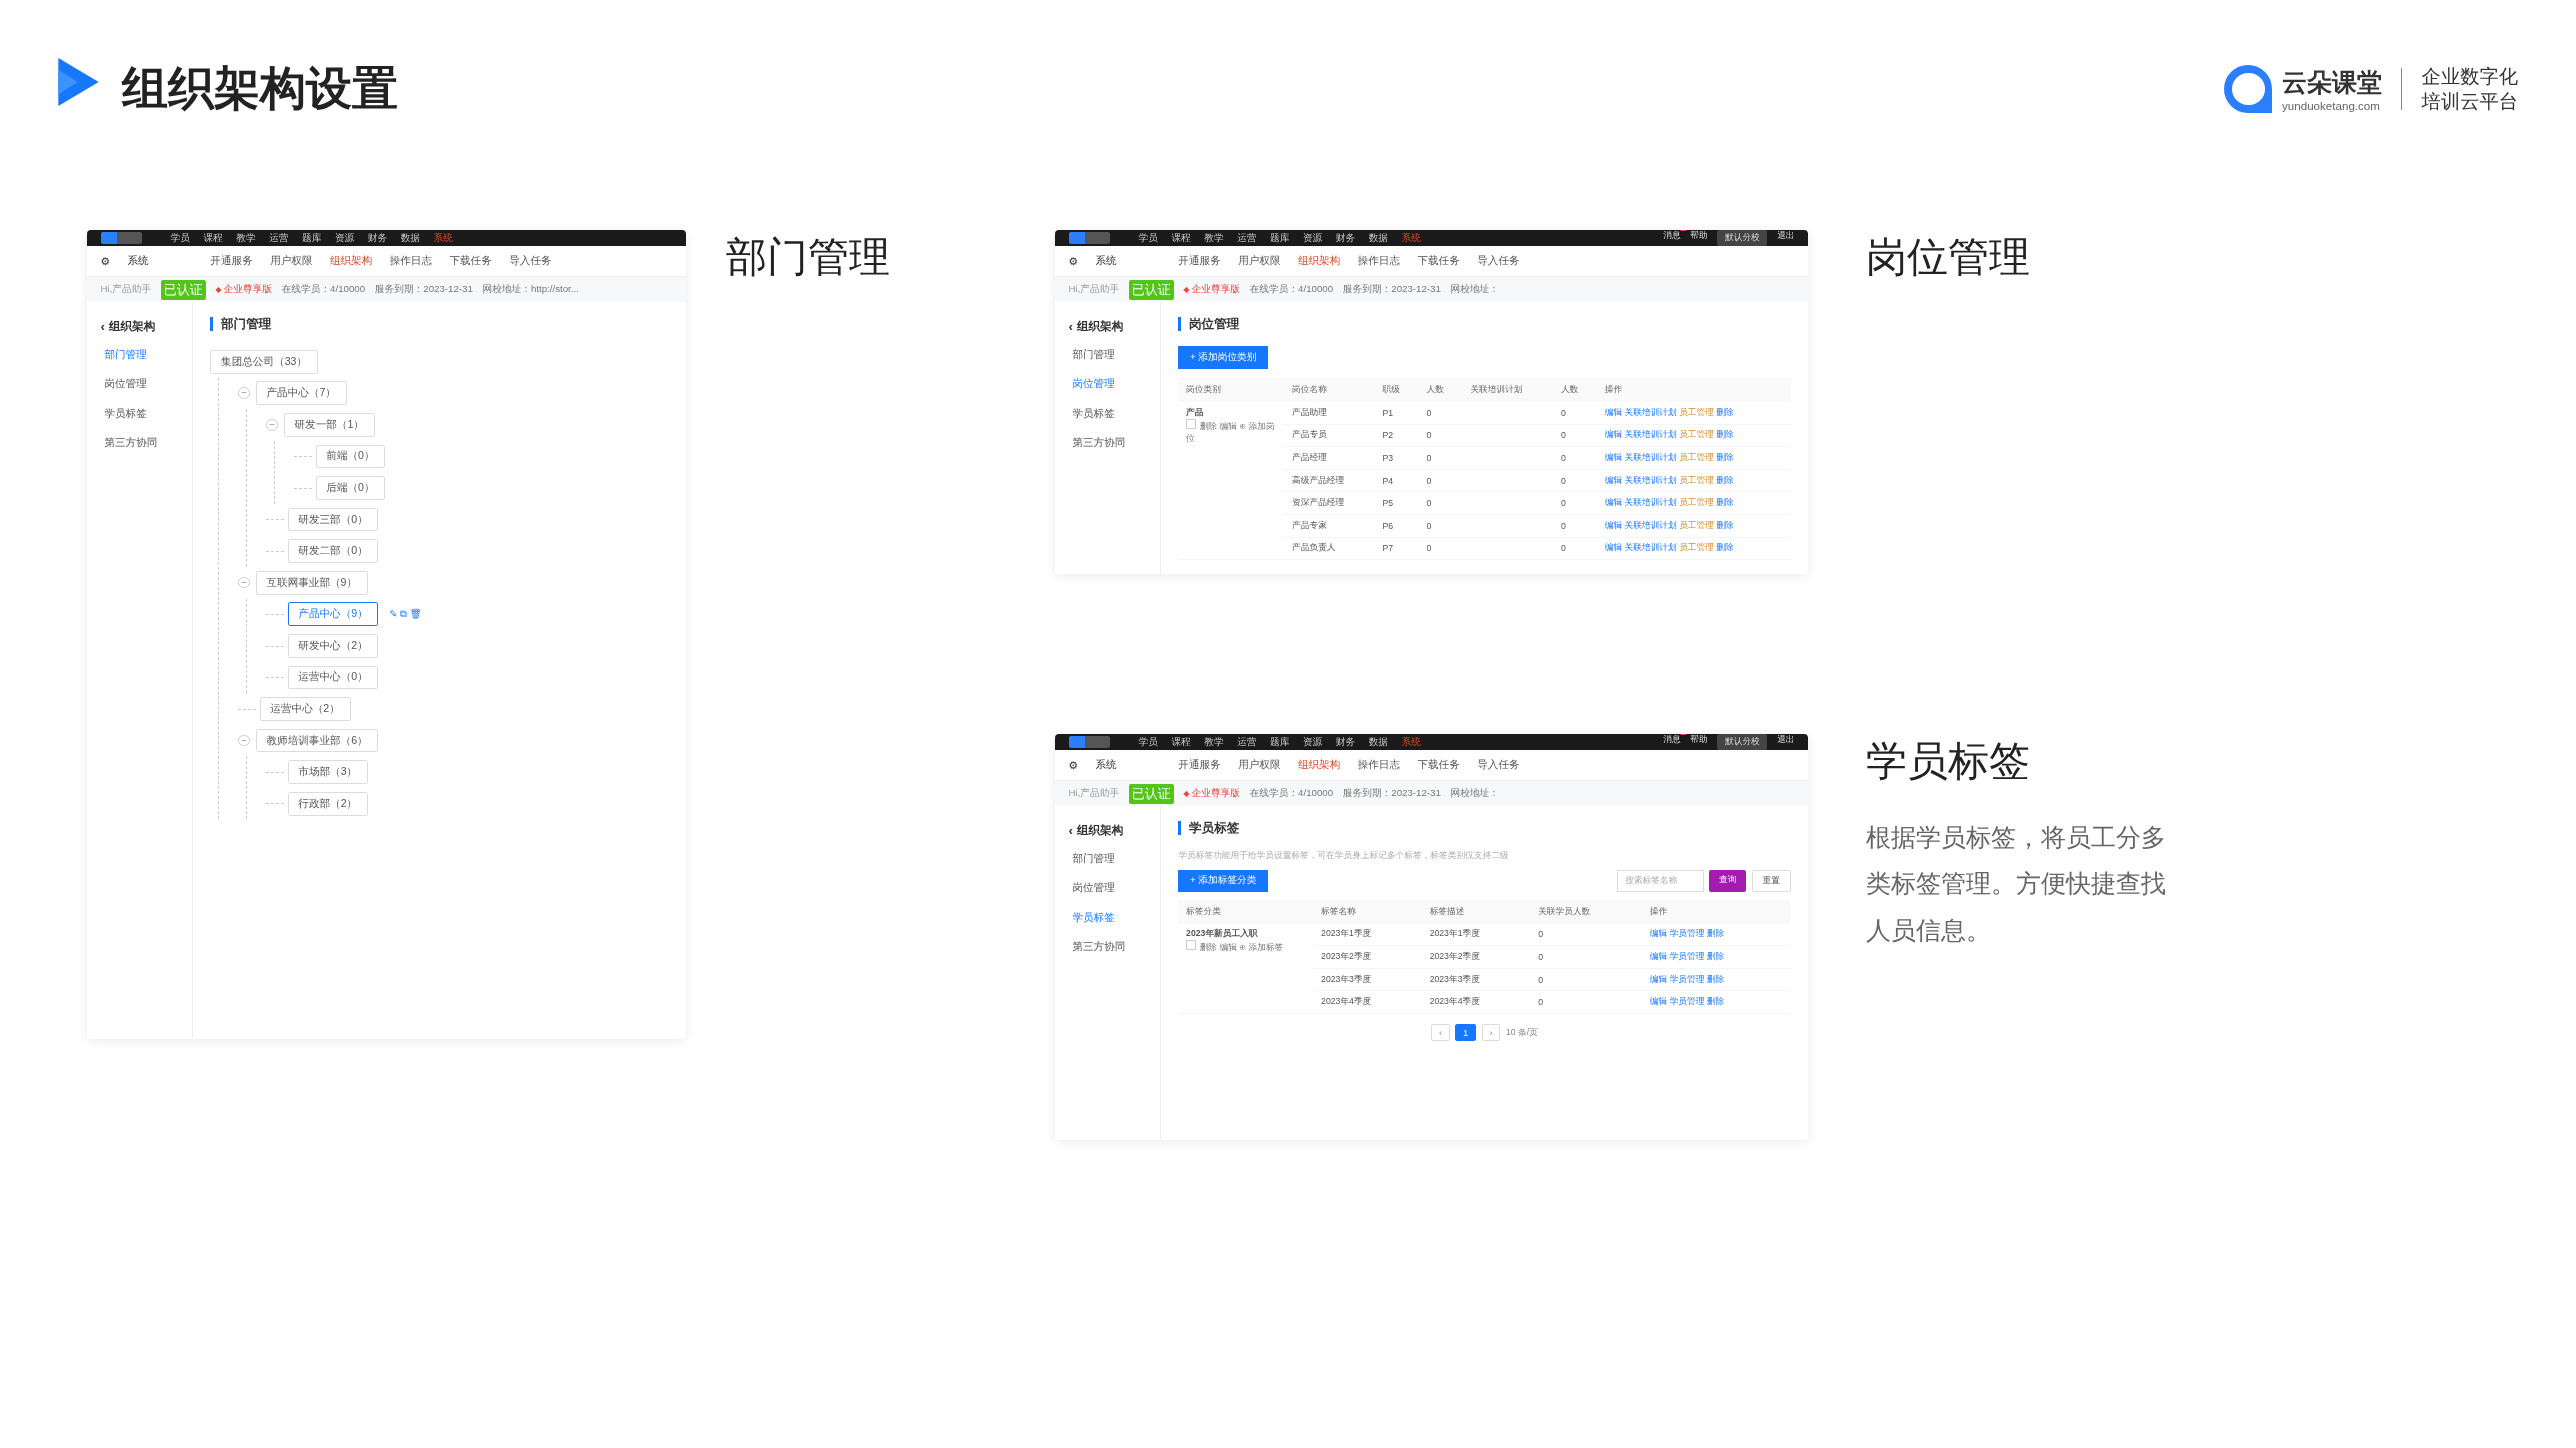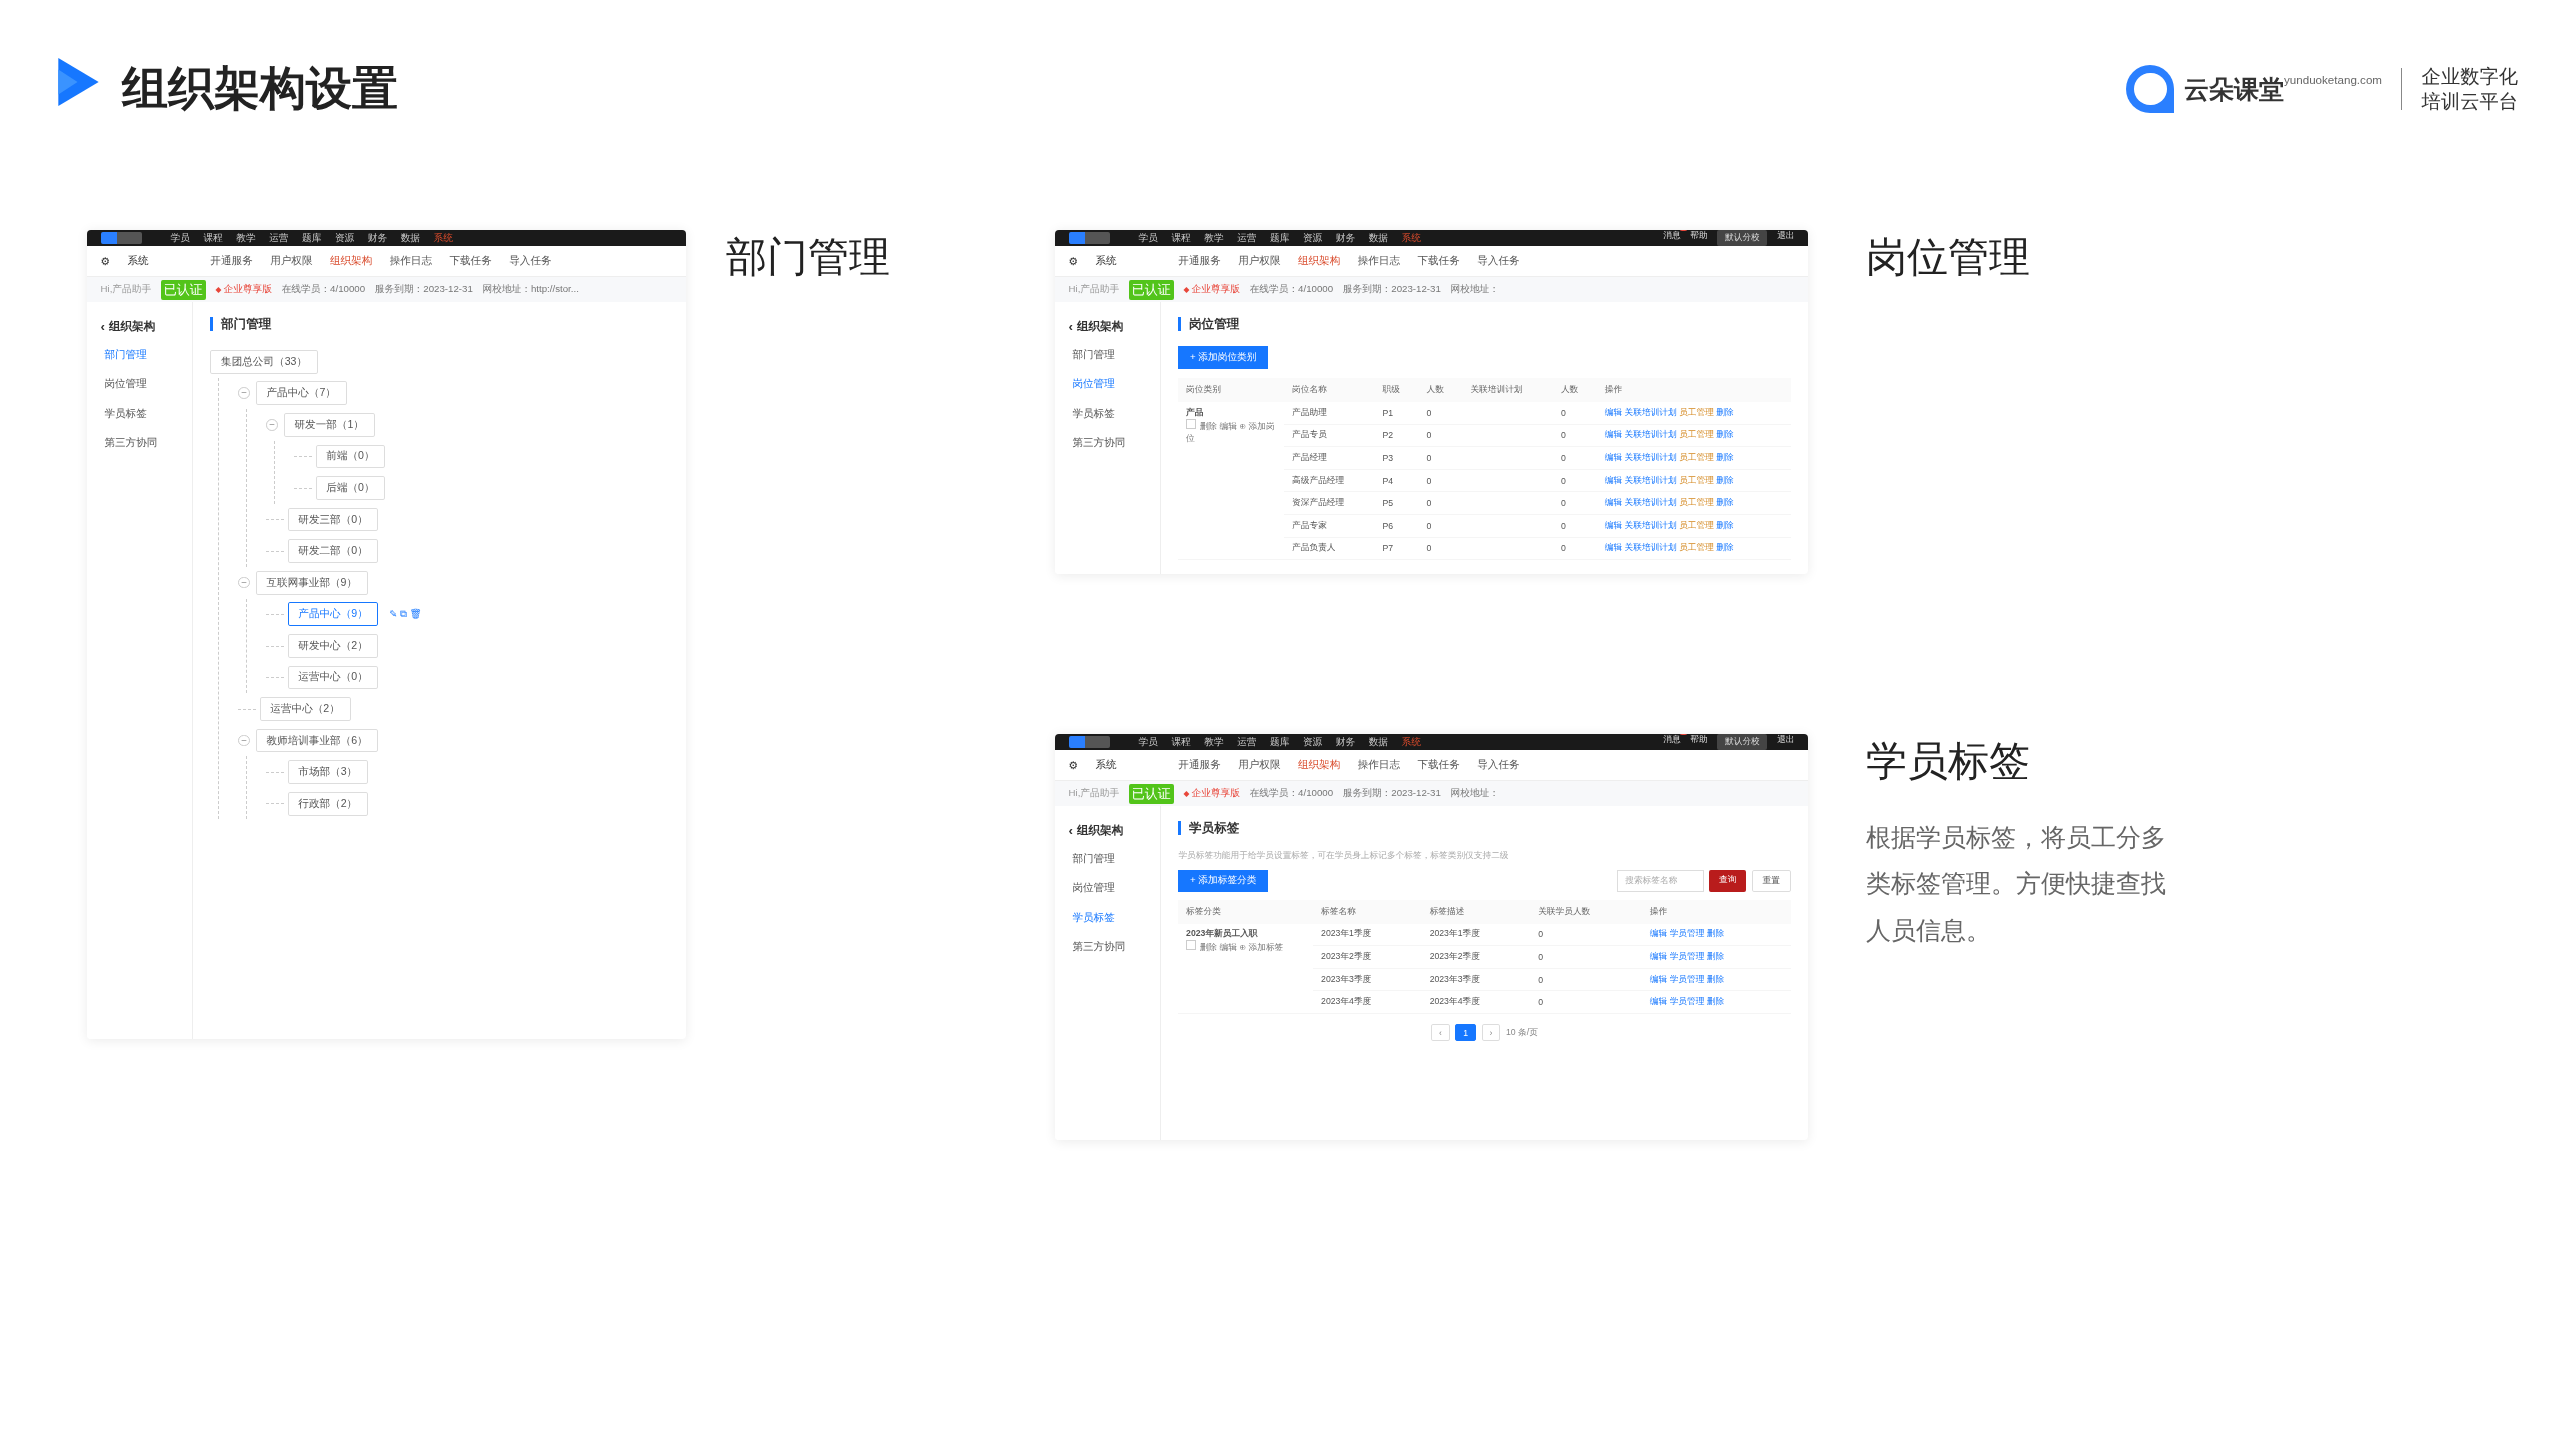--- a/index.html
+++ b/index.html
@@ -7,21 +7,21 @@
 
 
 .page-header{position:absolute;top:58px;left:58px;right:58px;display:flex;align-items:center;justify-content:space-between}
 .title-wrap{display:flex;gap:23px}
 .title-icon{width:41px;height:48px}
 .page-title{font-size:46px;font-weight:600;color:#222}
 .brand{display:flex;align-items:center;gap:19.3px}
 .brand-logo{display:flex;align-items:center;gap:9.7px}
 .brand-mark{width:48px;height:48px;background:#2a7fff;border-radius:50% 50% 0 50%;position:relative}
 .brand-mark::before{content:"";position:absolute;inset:7.7px;background:#fff;border-radius:50%}
-.brand-text{display:flex;flex-direction:row}
+.brand-text{display:flex;flex-direction:column}
 .brand-cn{font-size:25px;font-weight:700;color:#333}
 .brand-en{font-size:11.6px;color:#666;letter-spacing:0}
 .brand-divider{width:1px;height:42px;background:#888}
 .brand-tag{font-size:19.3px;color:#333;line-height:1.3}
 
 
 .zone{position:absolute}
 .z1{top:230px;left:87px;width:599px;height:809px}
 .z1d{top:230px;left:726px;width:270px}
 .z2{top:230px;left:1055px;width:753px;height:344px}
@@ -89,21 +89,21 @@
 .tbl td{padding:4.8px 7.7px;border-bottom:1px solid #f5f5f5}
 .tbl .ops{color:#1677ff}
 .tbl .ops .warn{color:#d48820}
 .rowgroup{font-size:8.7px;color:#777}
 .rowgroup .chk{display:inline-block;width:9.7px;height:9.7px;border:1px solid #ccc;margin-right:3.9px}
 
 
 .searchrow{display:flex;justify-content:space-between;align-items:center;margin-bottom:7.7px}
 .search-input{border:1px solid #ddd;padding:3.9px 7.7px;font-size:8.7px;width:87px;color:#aaa}
 .search-btns{display:flex;gap:5.8px}
-.search-btns .q{background:#b91c1c;color:#fff;padding:3.9px 9.7px;border-radius:1.9px;font-size:8.7px}
+.search-btns .q{background:#a21caf;color:#fff;padding:3.9px 9.7px;border-radius:1.9px;font-size:8.7px}
 .search-btns .r{border:1px solid #ddd;padding:3.9px 9.7px;border-radius:1.9px;font-size:8.7px;color:#555}
 .hint{font-size:8.7px;color:#aaa;margin-bottom:7.7px}
 
 .pager{display:flex;justify-content:center;gap:5.8px;margin-top:9.7px;font-size:8.7px;color:#888;align-items:center}
 .pager .pg{border:1px solid #ddd;padding:2.9px 6.8px;border-radius:1.9px}
 .pager .pg.act{background:#1677ff;color:#fff;border-color:#1677ff}
 </style>
 </head>
 <body>
 

